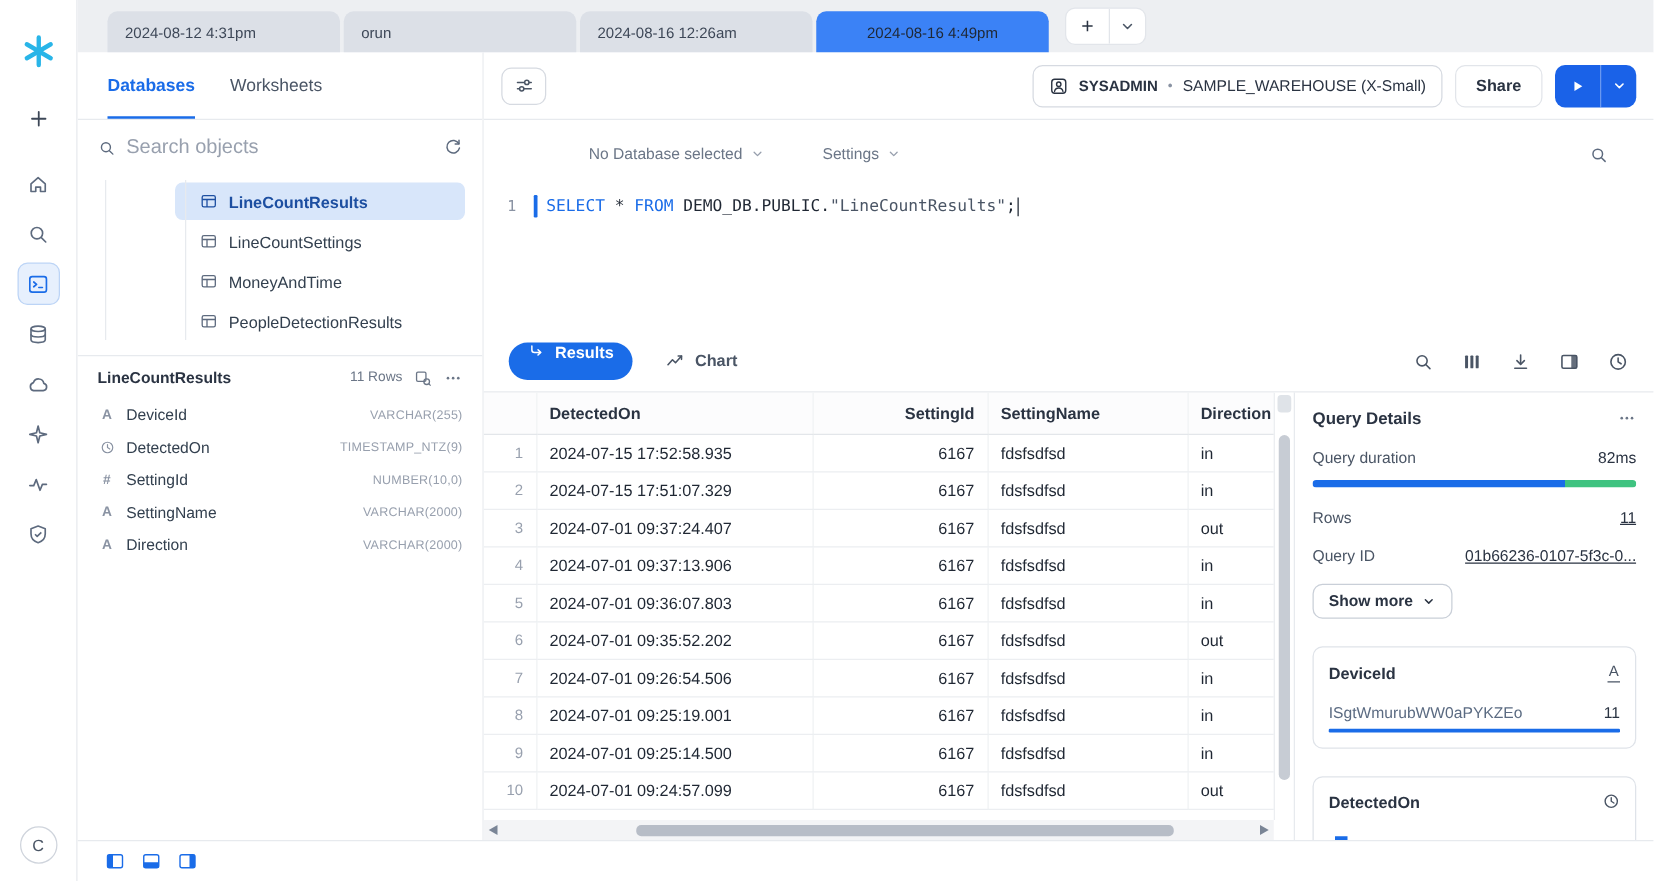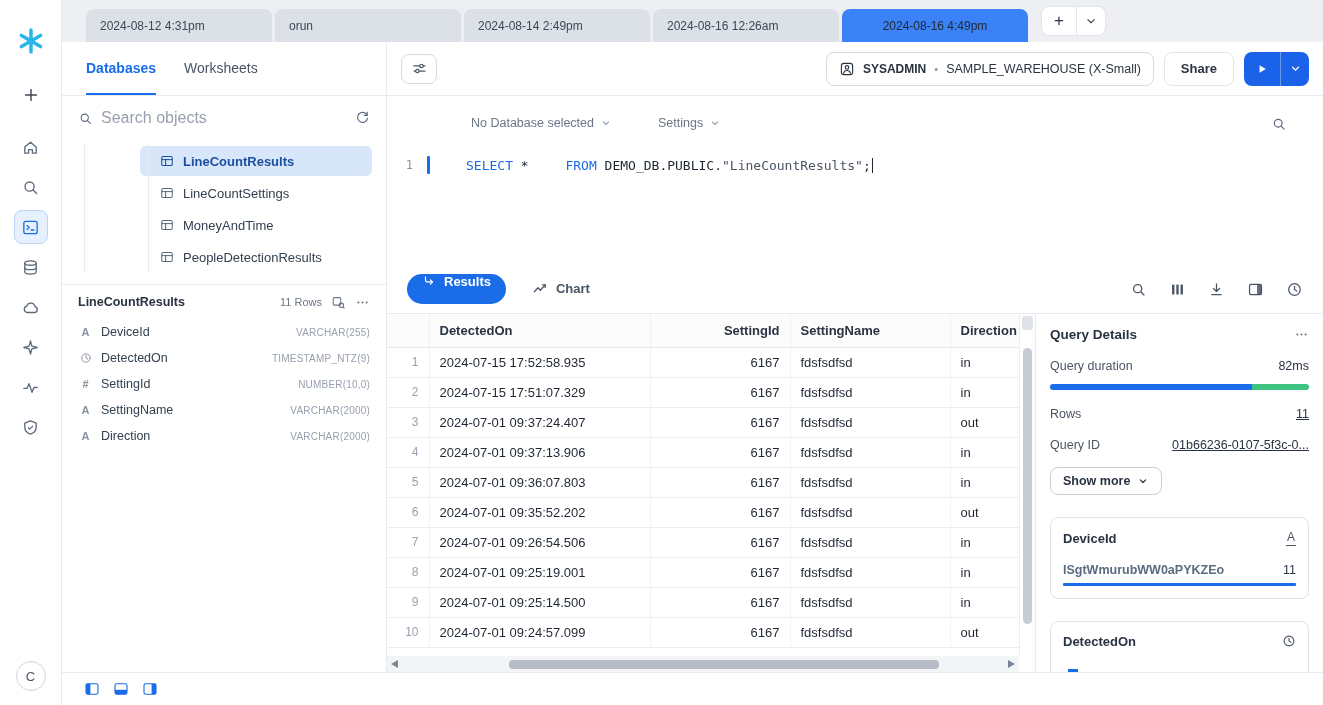--- a/index.html
+++ b/index.html
@@ -69,21 +69,21 @@
   .run-chev{width:28px;height:100%;display:flex;align-items:center;justify-content:center;cursor:pointer;color:#fff;}
 
   .editor{height:169px;position:relative;flex:0 0 auto;}
   .ctx-row{padding:20px 0 0 84px;display:flex;align-items:center;gap:46px;font-size:12.5px;color:#6b7687;}
   .selector{display:flex;align-items:center;gap:6px;cursor:pointer;}
   .selector .chev{color:#98a0ae;}
   .editor-search{position:absolute;right:36px;top:20px;color:#5d6a7e;cursor:pointer;}
   .code-row{margin-top:26px;display:flex;align-items:center;font-family:"DejaVu Sans Mono",monospace;font-size:13px;}
   .gutter{width:40px;text-align:right;padding-right:14px;color:#8a93a3;font-size:12px;}
   .caret-bar{width:3px;height:18px;background:#1a6ce8;border-radius:1px;margin-right:7px;flex:0 0 auto;}
-  .kw{color:#1a6ce8;margin-left:29px;}
+  .kw{color:#1a6ce8;}
   .str{color:#4a5565;}
   .cursor{display:inline-block;width:1.5px;height:15px;background:#1f2733;vertical-align:text-bottom;margin-left:1px;}
 
   .results-toolbar{height:48px;display:flex;align-items:center;padding:0 20px;gap:26px;flex:0 0 auto;}
   .results-pill{height:30px;background:#1a6ce8;color:#fff;border-radius:16px;display:flex;align-items:flex-start;gap:8px;padding:0 15px;font-size:13px;font-weight:700;cursor:pointer;}
   .chart-tab{display:flex;gap:8px;color:#4a5565;font-size:13px;font-weight:600;cursor:pointer;}
   .rt-icons{margin-left:auto;display:flex;align-items:center;gap:22px;color:#4a5565;}
   .rt-icons>*{cursor:pointer;}
 
   .results-body{flex:1;display:flex;min-height:0;border-top:1px solid #e7eaee;}
@@ -114,21 +114,21 @@
   .qd-link{color:#2a3342;text-decoration:underline;cursor:pointer;white-space:nowrap;overflow:hidden;text-overflow:ellipsis;max-width:160px;}
   .qd-bar{margin-top:11px;height:6px;border-radius:3px;overflow:hidden;display:flex;}
   .qd-bar .b{width:78%;background:#1a6ce8;}
   .qd-bar .g{width:22%;background:#3fc380;}
   .show-more{margin-top:15px;height:28px;padding:0 12px;border:1px solid #c9cfd8;border-radius:8px;background:#fff;display:inline-flex;align-items:center;gap:7px;font-size:12.5px;font-weight:600;color:#2a3342;cursor:pointer;}
   .stat-card{margin-top:22px;border:1px solid #dfe3e9;border-radius:8px;padding:12px;}
   .sc-head{display:flex;align-items:center;justify-content:space-between;}
   .sc-title{font-size:13px;font-weight:600;color:#2a3342;}
   .sc-type{font-size:12px;color:#4a5565;border-bottom:1.5px solid #4a5565;padding:0 1px 1px;}
   .sc-valrow{display:flex;align-items:center;justify-content:space-between;margin-top:17px;font-size:12.5px;}
-  .sc-val{color:#5b6b82;font-weight:bold;}
+  .sc-val{color:#5b6b82;}
   .sc-count{color:#2a3342;}
   .sc-bar{margin-top:6px;height:2.5px;background:#1a6ce8;border-radius:1px;}
   .sc-hist{margin-top:12px;height:36px;position:relative;}
   .hist-bar{position:absolute;bottom:0;width:10px;background:#1a6ce8;}
   .hb1{left:5px;height:28px;}
   .sc-clock{color:#4a5565;}
 
   
   .bottombar{position:absolute;left:62px;bottom:0;width:1261px;height:33px;background:#fff;border-top:1px solid #e7eaee;display:flex;align-items:center;padding-left:22px;gap:13px;color:#1a6ce8;}
   .bb-ic{cursor:pointer;}
@@ -206,23 +206,20 @@
         <span>C</span>
       </div>
   </nav>
 
   <header class="tabstrip">
     <div class="wtab">
         <span>2024-08-12 4:31pm</span>
       </div>
     <div class="wtab">
         <span>orun</span>
-      </div>
-    <div class="wtab">
-        <span>2024-08-14 2:49pm</span>
       </div>
     <div class="wtab">
         <span>2024-08-16 12:26am</span>
       </div>
     <div class="wtab active">
         <span>2024-08-16 4:49pm</span>
       </div>
     <div class="tab-controls">
       <div class="tc-plus">
           <span>+</span>

